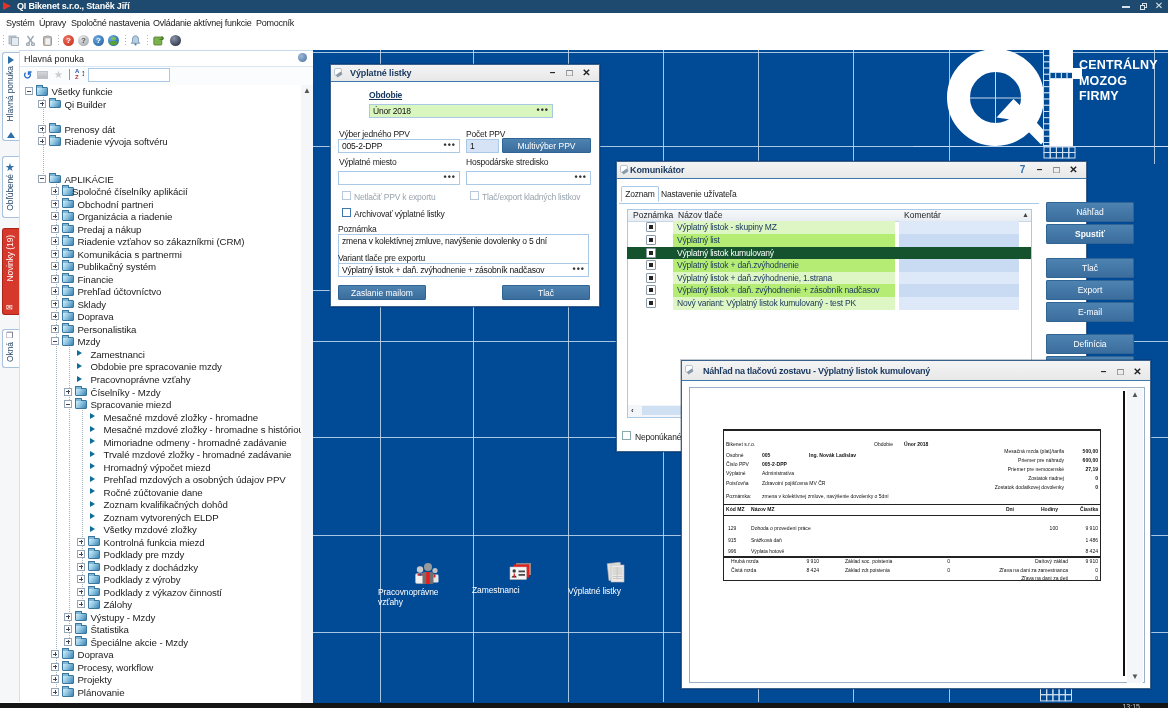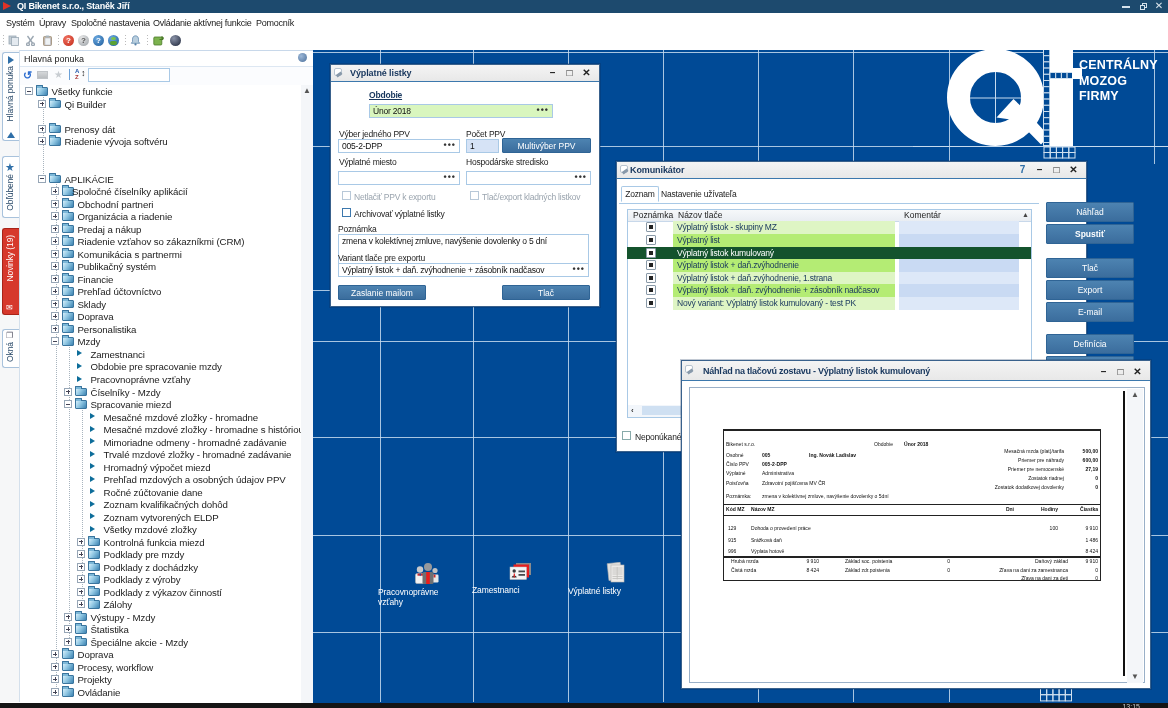--- a/index.html
+++ b/index.html
@@ -384,21 +384,21 @@
         <span class="ttxt" style="left:57.5px">Procesy, workflow</span>
       </div>
 <div class="trow" style="top:622.4px">
         <span class="ebox plus" style="left:31px"></span>
         <span class="fold" style="left:42px"></span>
         <span class="ttxt" style="left:57.5px">Projekty</span>
       </div>
 <div class="trow" style="top:635.0px">
         <span class="ebox plus" style="left:31px"></span>
         <span class="fold" style="left:42px"></span>
-        <span class="ttxt" style="left:57.5px">Ovládanie</span>
+        <span class="ttxt" style="left:57.5px">Plánovanie</span>
       </div>
  </div>
  <div id="vscroll">
    <span class="sarr" style="top:0">▲</span>
 
  </div>
 </div>
 
 <div id="desk">
  <div class="gh" style="top:2px"></div>

